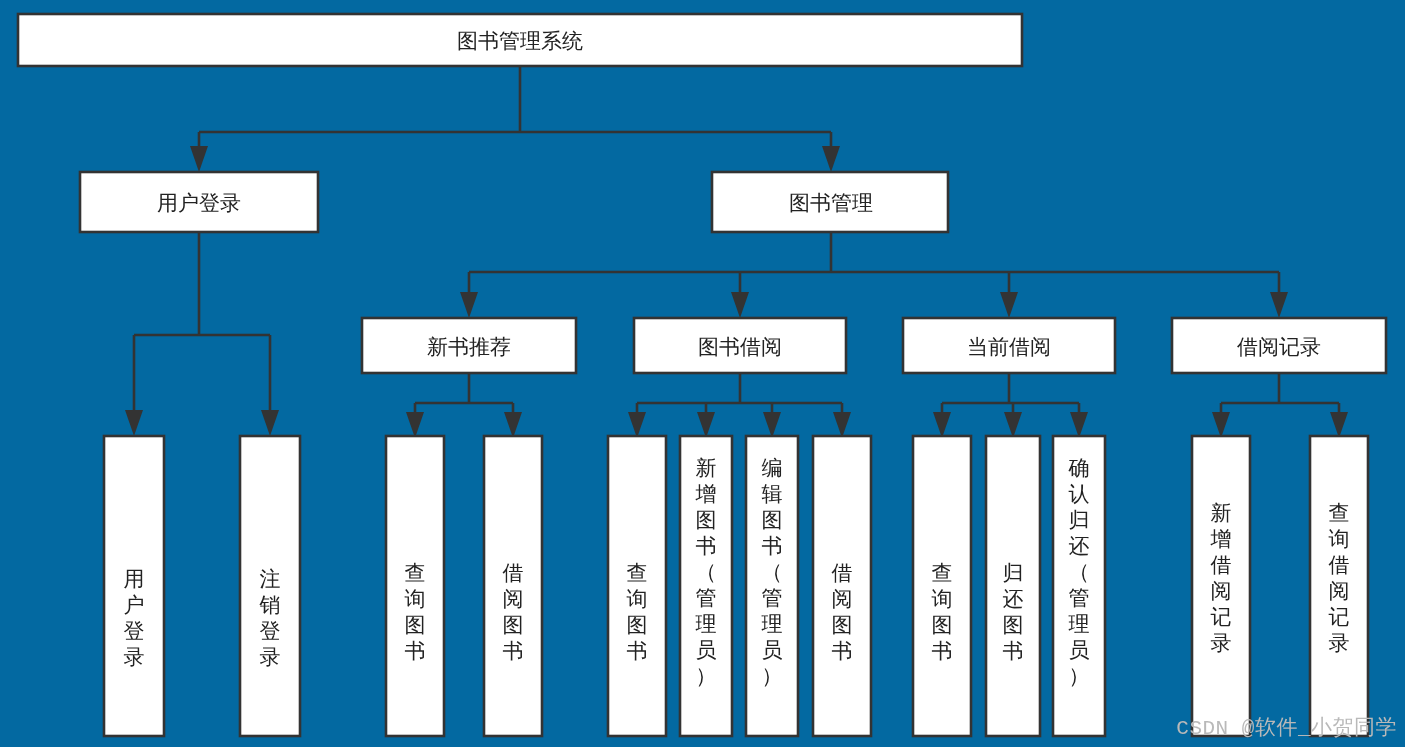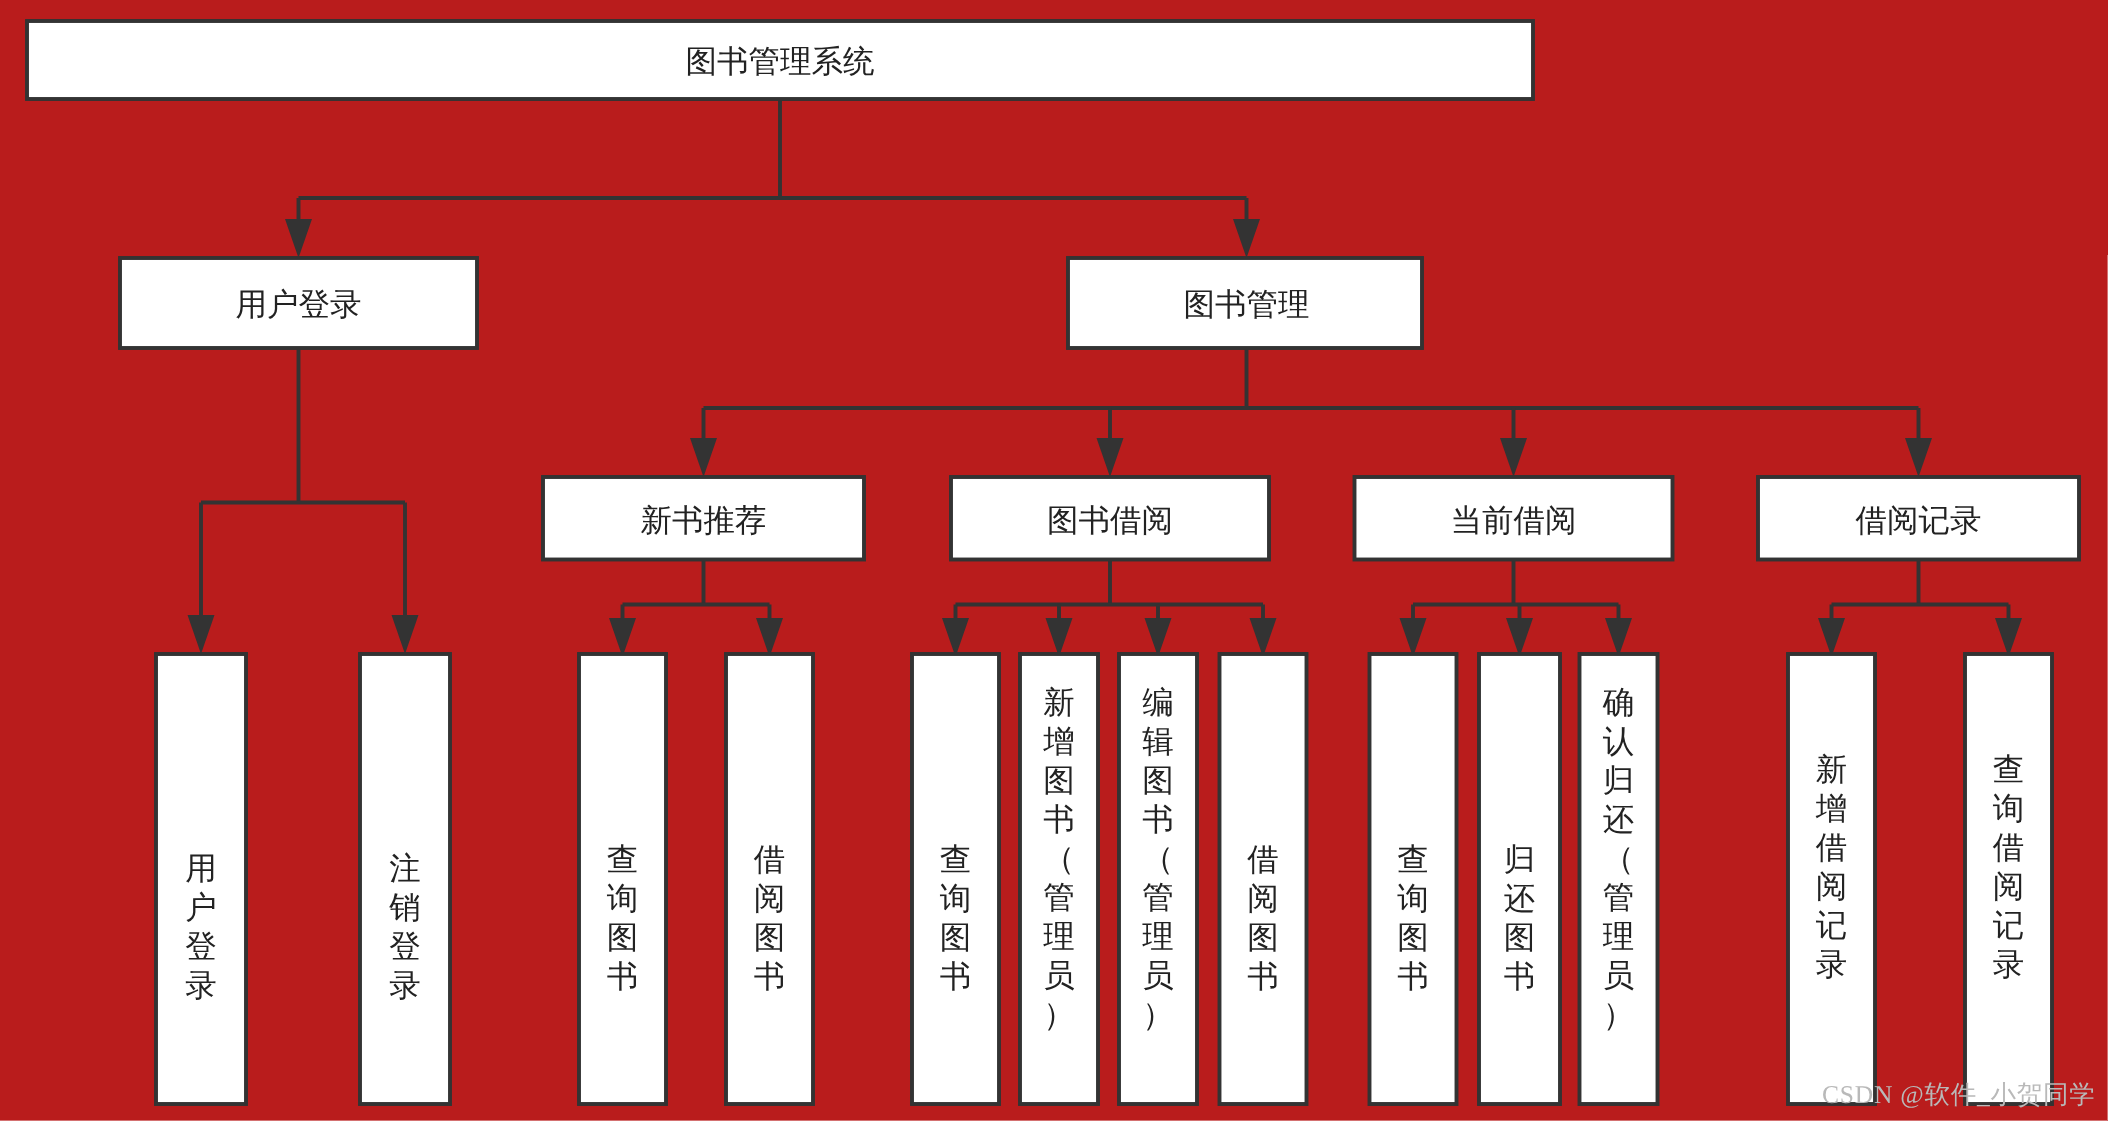--- a/index.html
+++ b/index.html
@@ -11,21 +11,21 @@
     width: 1405px;
     height: 747px;
     font-family: "DejaVu Sans", "Liberation Sans", sans-serif;
     overflow: hidden;
     position: relative;
   }
   #diagram-root {
     position: relative;
     width: 1405px;
     height: 747px;
-    background: #b91c1c;
+    background: #0369a1;
   }
   svg#diagram-svg {
     position: absolute;
     top: 0;
     left: 0;
     width: 1405px;
     height: 747px;
     display: block;
   }
   .node-box {
@@ -53,22 +53,22 @@
   .node-label-v {
     font-family: "DejaVu Sans", "Liberation Sans", sans-serif;
     font-size: 21px;
     fill: #222222;
     text-anchor: middle;
   }
   .watermark-text {
     position: absolute;
     right: 8px;
     bottom: 6px;
-    font-family: Liberation Serif, serif;
-    font-size: 17px;
+    font-family: Liberation Mono, monospace;
+    font-size: 21px;
     color: #b9b9b9;
     letter-spacing: 0.5px;
     white-space: nowrap;
     user-select: none;
   }
 </style>
 </head>
 <body>
 
 <div id="diagram-root">

